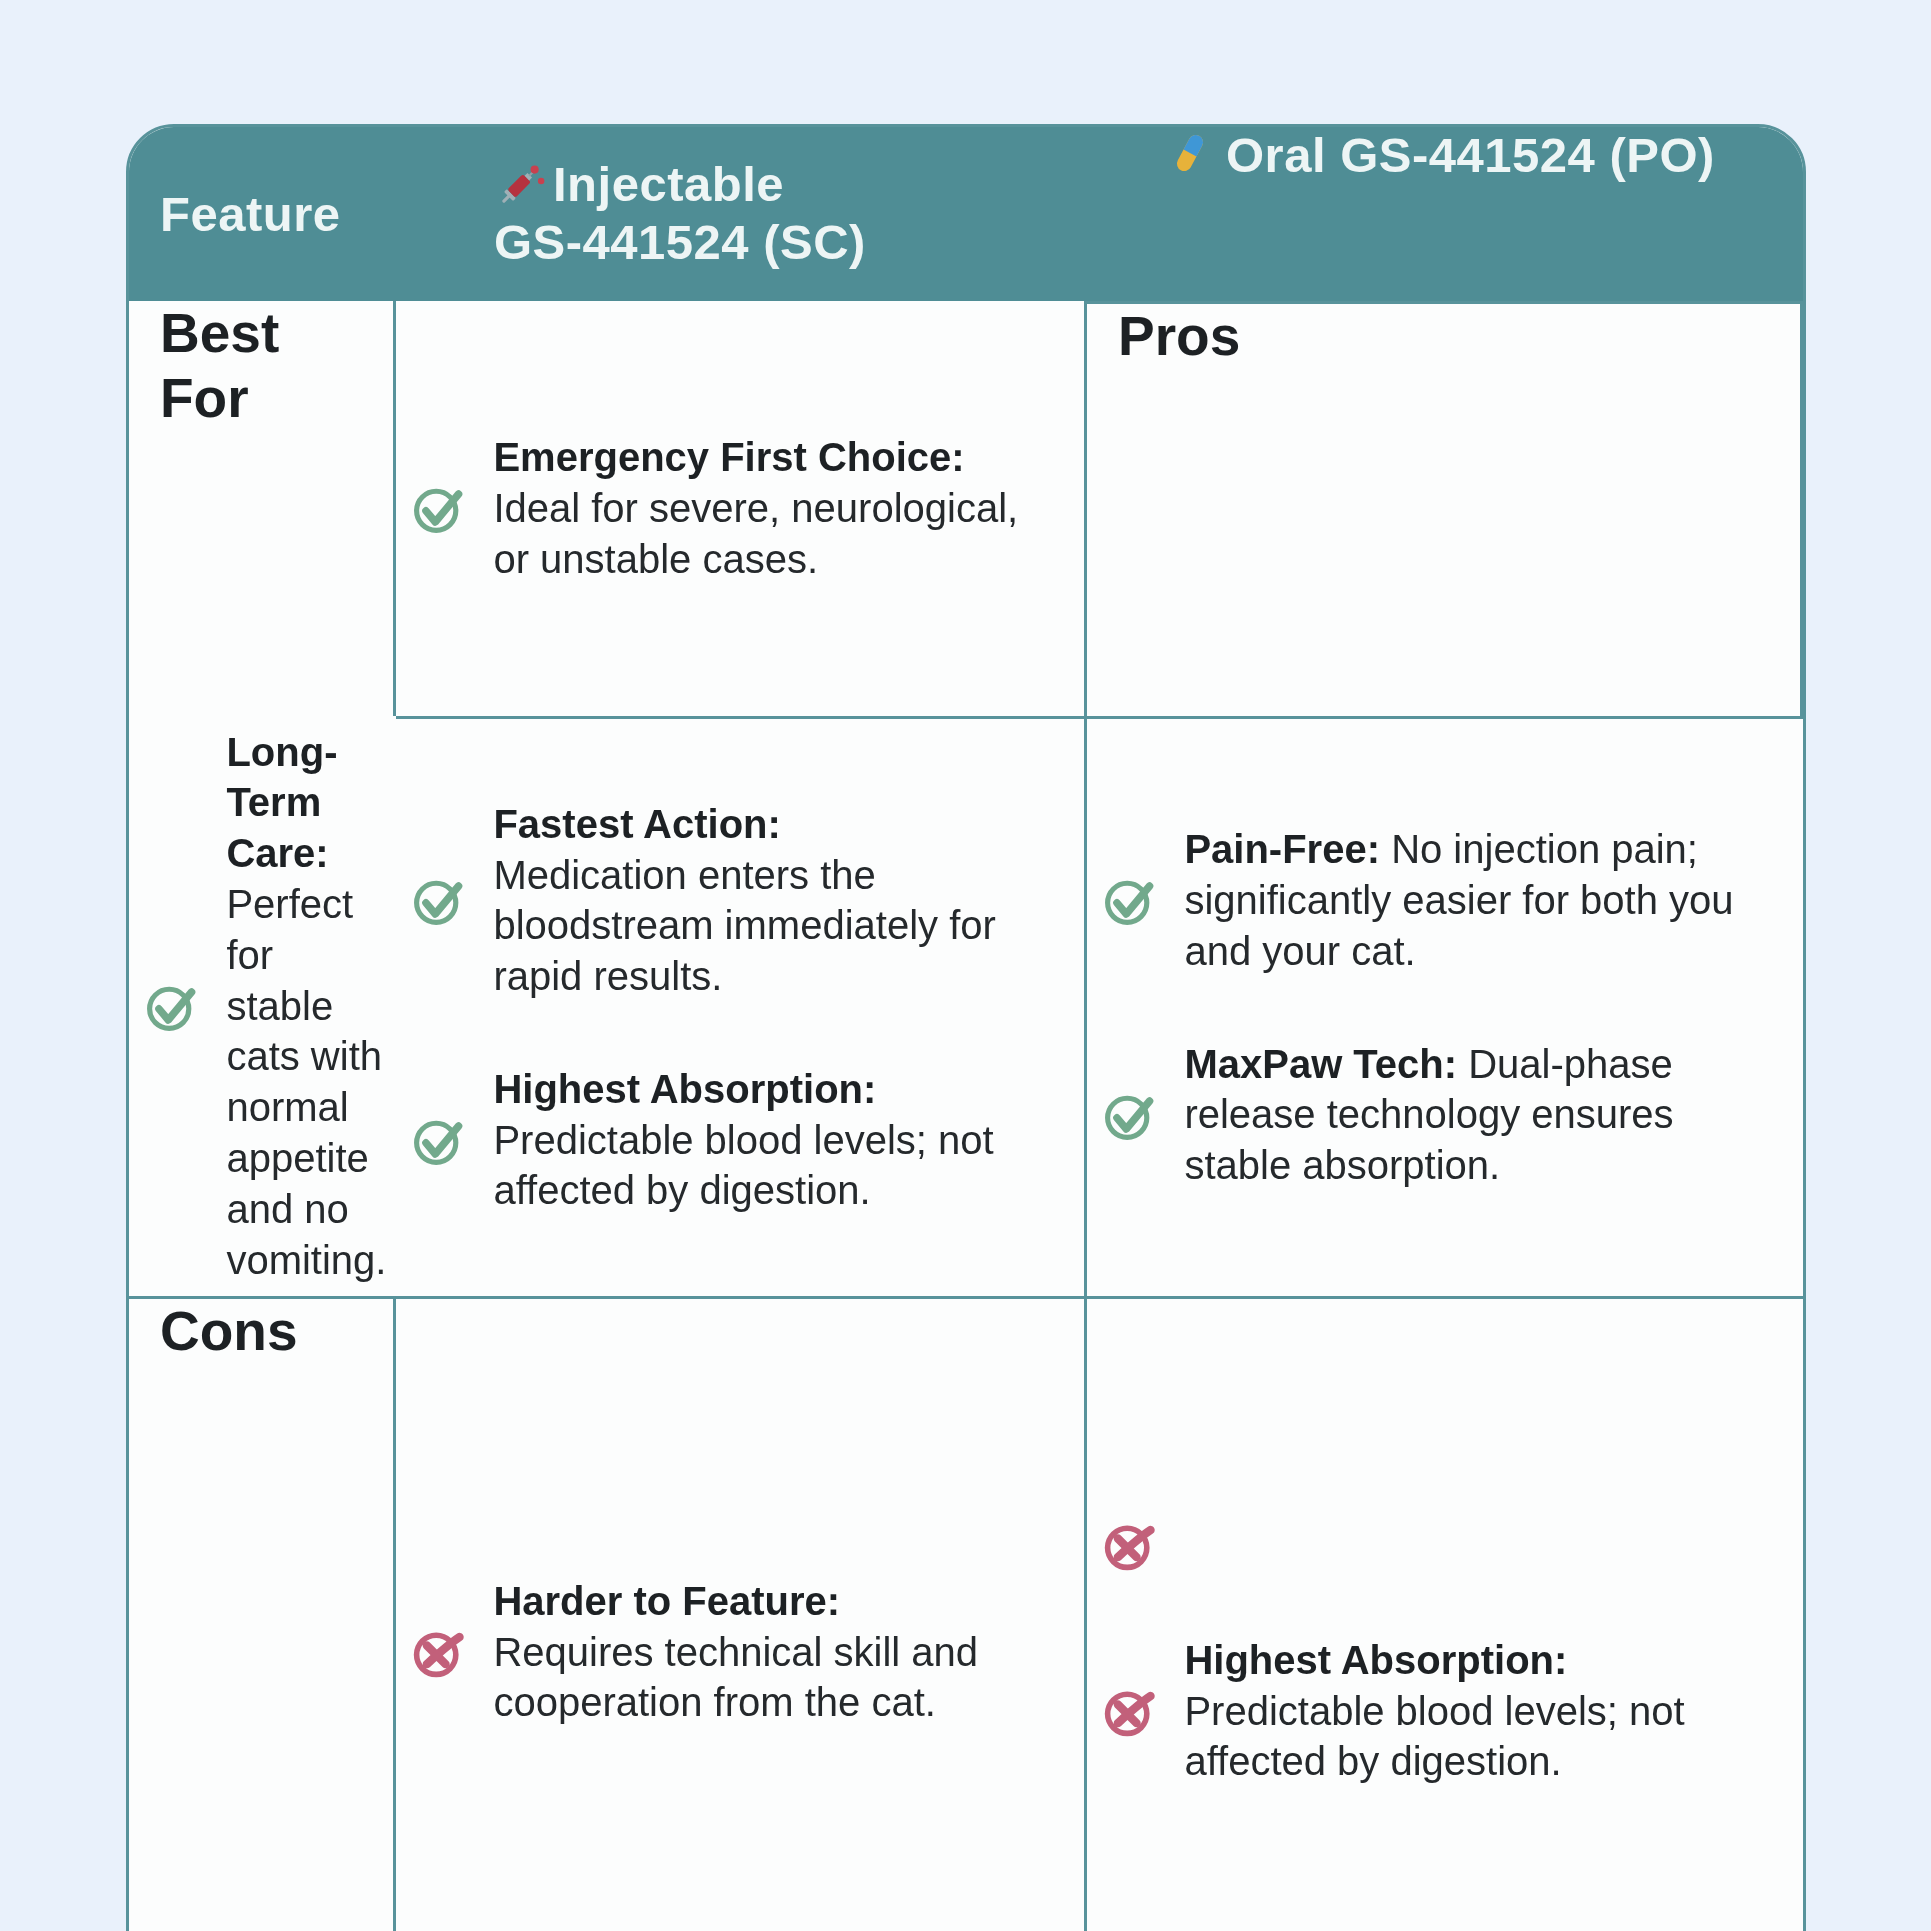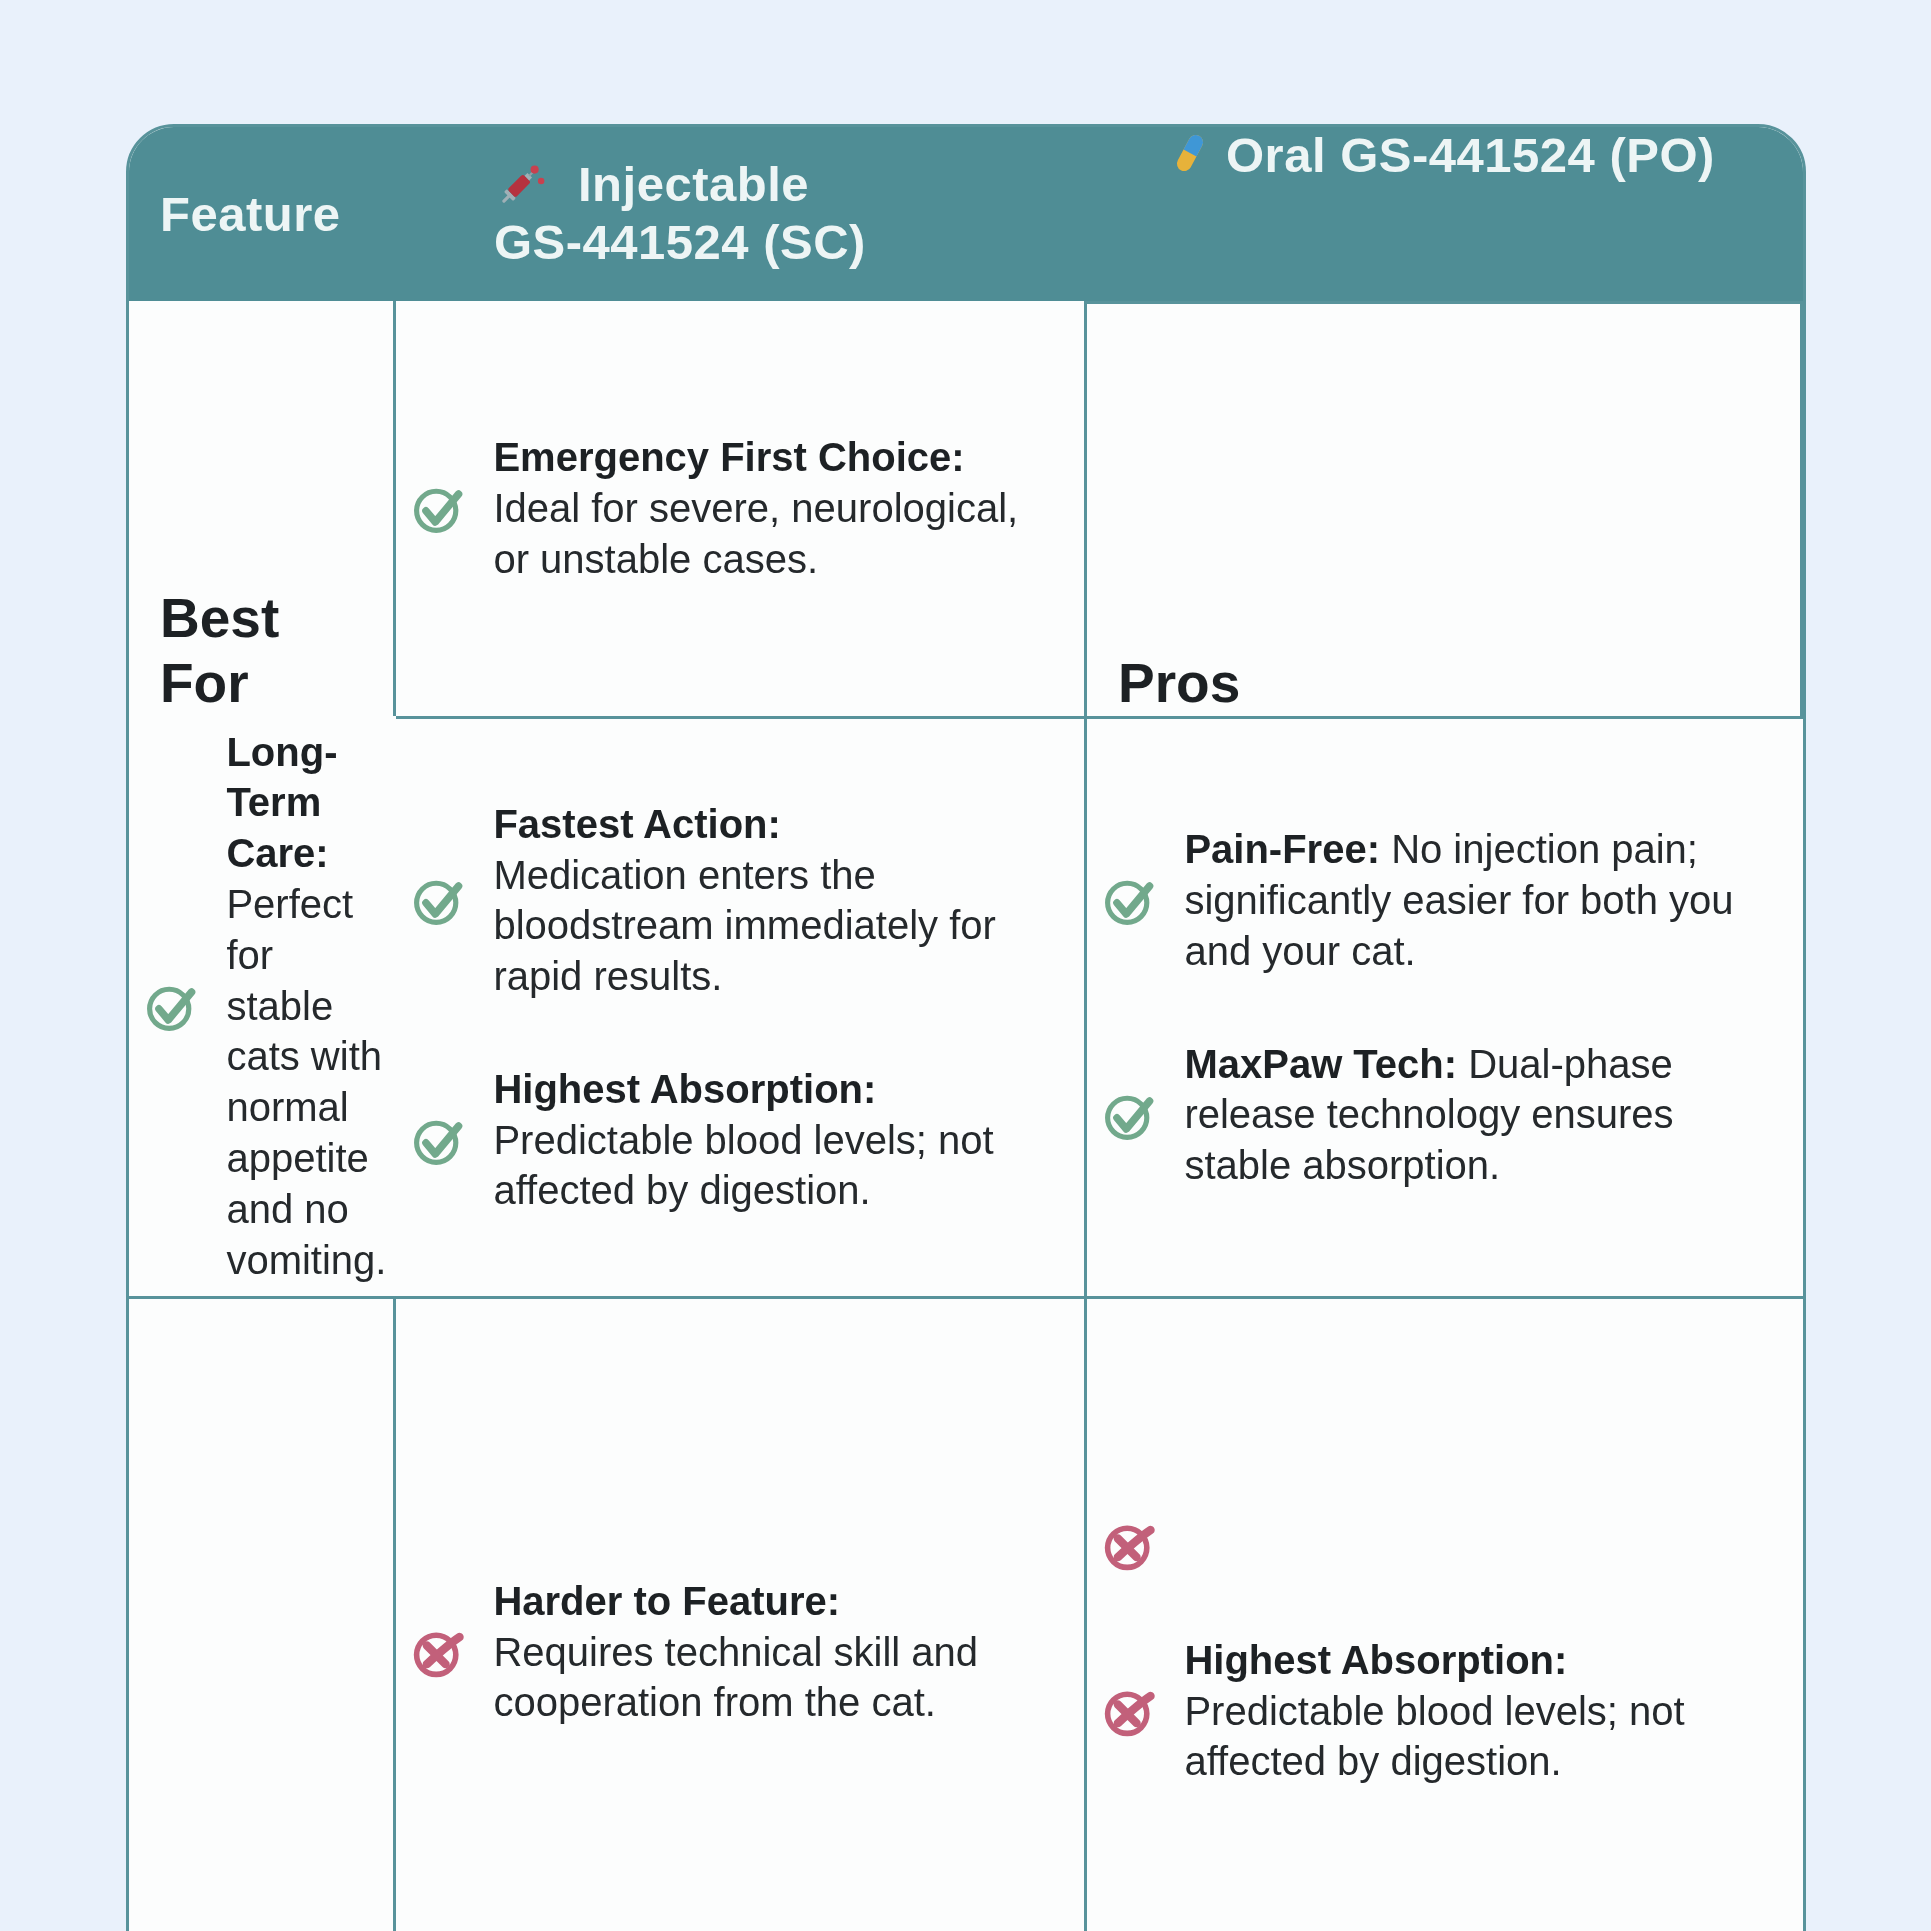--- a/index.html
+++ b/index.html
@@ -35,35 +35,35 @@
   
   .header{
     flex:0 0 174px;
     background:var(--header-bg);
     color:var(--header-text);
     display:flex;
   }
   .h-cell{font-size:49px;font-weight:700;letter-spacing:0.5px;}
   .h-feature{width:267px;display:flex;align-items:center;padding-left:31px;}
   .h-inject{width:691px;display:flex;flex-direction:column;justify-content:center;padding-left:98px;line-height:1.18;}
-  .h-line1{display:flex;align-items:center;gap:32px;text-align:right;}
+  .h-line1{display:flex;align-items:center;gap:7px;text-align:right;}
   .h-oral{flex:1;display:flex;align-items:flex-start;padding-left:77px;gap:10px;}
   .h-icon svg{width:52px;height:52px;display:block;}
   
   .tbody{
     flex:1;
     display:grid;
     grid-template-columns:267px 691px 1fr;
     grid-template-rows:415px 580px 1fr;
   }
   .cell{background:var(--card-bg);}
   .br{border-right:3.9px solid var(--line);}
   .bt{border-top:3.9px solid var(--line);}
   .label-cell{
-    display:flex;align-items:flex-end;
+    display:flex;align-items:flex-start;
     padding-left:31px;padding-right:19px;
     font-size:55px;font-weight:700;color:var(--text-dark);
     line-height:1.18;
   }
   .content-cell{
     display:flex;flex-direction:column;justify-content:center;
     gap:62px;
     padding:35px 25px 35px 15.4px;
   }
   .item{display:flex;align-items:center;gap:26px;}

